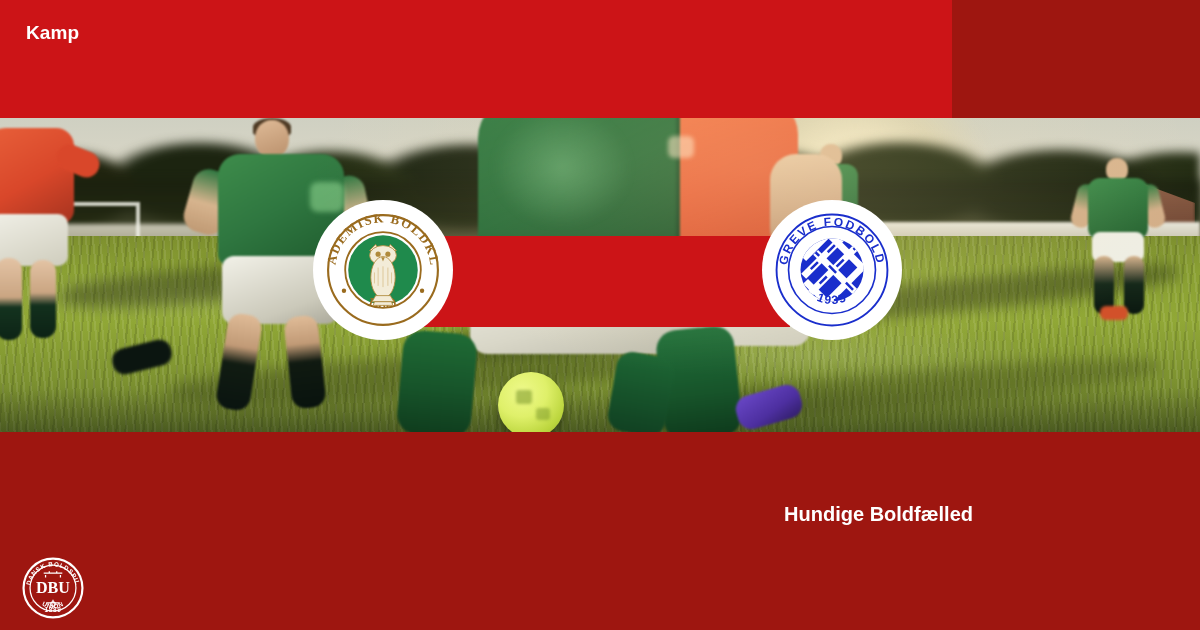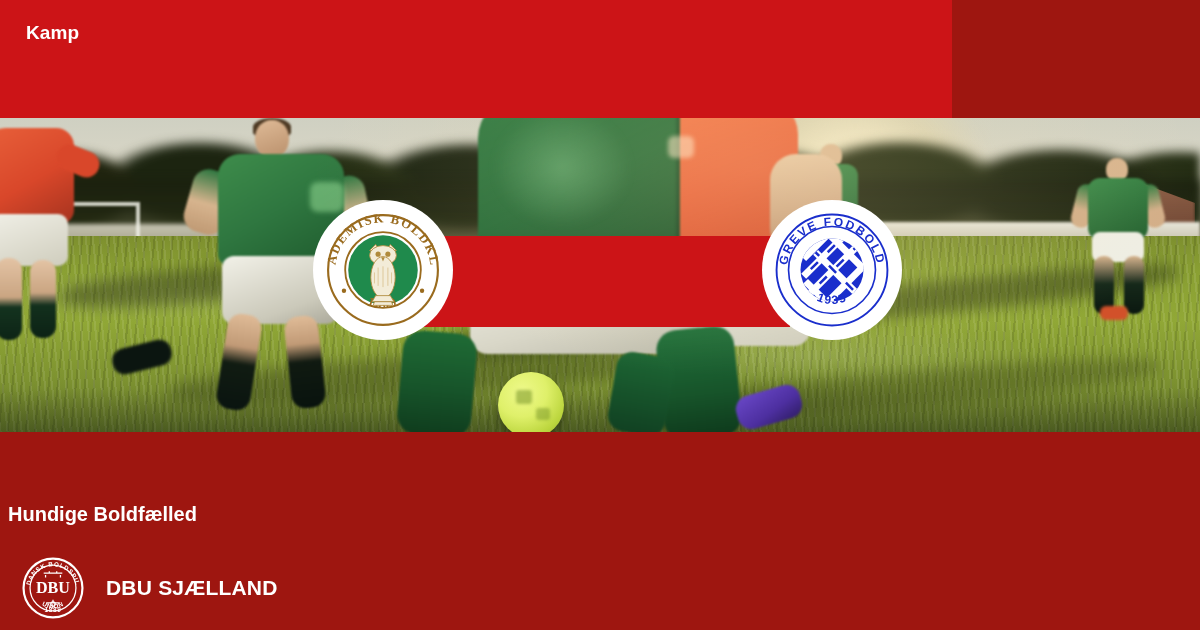--- a/index.html
+++ b/index.html
@@ -208,22 +208,22 @@
 
   
   #teams{
     position:absolute; left:0; top:436px; width:1200px; height:62px;
     display:flex; align-items:center; color:#fff;
   }
   .team-name{ font-size:32px; font-weight:bold; text-align:center; letter-spacing:-.3px; }
   #home-team{ width:600px; }
   #away-team{ width:600px; }
   #venue{
-    position:absolute; left:8px; top:503px; width:956px;
-    text-align:left; color:#fff; font-size:20px; font-weight:bold;
+    position:absolute; left:17px; top:503px; width:956px;
+    text-align:right; color:#fff; font-size:20px; font-weight:bold;
   }
   #dbu-bar{ position:absolute; left:0; top:545px; width:1200px; height:85px;
     display:flex; align-items:center; }
   #dbu-logo{ margin-left:22px; width:62px; height:62px; }
   #dbu-label{ margin-left:22px; color:#fff; font-size:21px; font-weight:bold; letter-spacing:.2px; }
 </style>
 </head>
 <body>
 
 <div id="card">
@@ -398,16 +398,15 @@
         <textPath href="#dbBot" startOffset="50%">UNION</textPath>
       </text>
       <g stroke="#ffffff" stroke-width="4" fill="none">
         <path d="M70,52 h60 M76,58 v8 M124,58 v8 M88,46 v8 M112,46 v8"></path>
         <path d="M78,148 h44 M100,138 v10"></path>
         <circle cx="100" cy="152" r="7"></circle>
       </g>
       <text x="100" y="116" font-family="'Liberation Serif', serif" font-size="52" font-weight="bold" fill="#ffffff" text-anchor="middle">DBU</text>
       <text x="100" y="178" font-family="'Liberation Sans', sans-serif" font-size="21" font-weight="bold" fill="#ffffff" text-anchor="middle" letter-spacing="2">1889</text>
     </svg>
-    <div id="dbu-label">DBU SJÆLLAND</div>
   </div>
 
 </div>
 
 </body></html>

